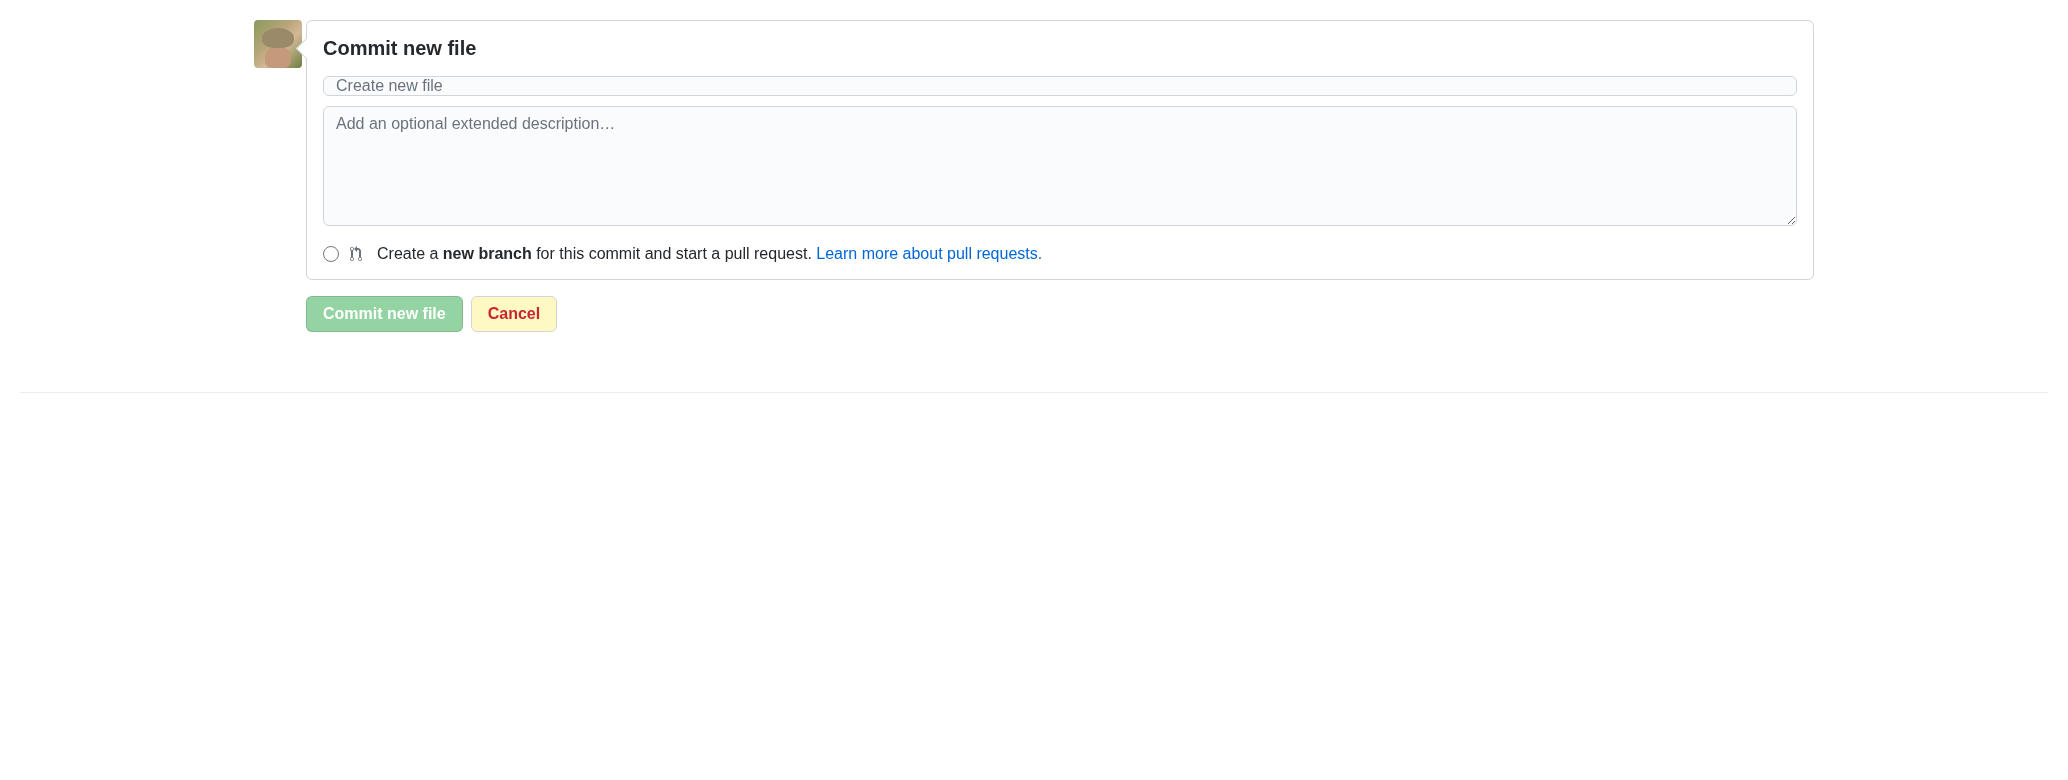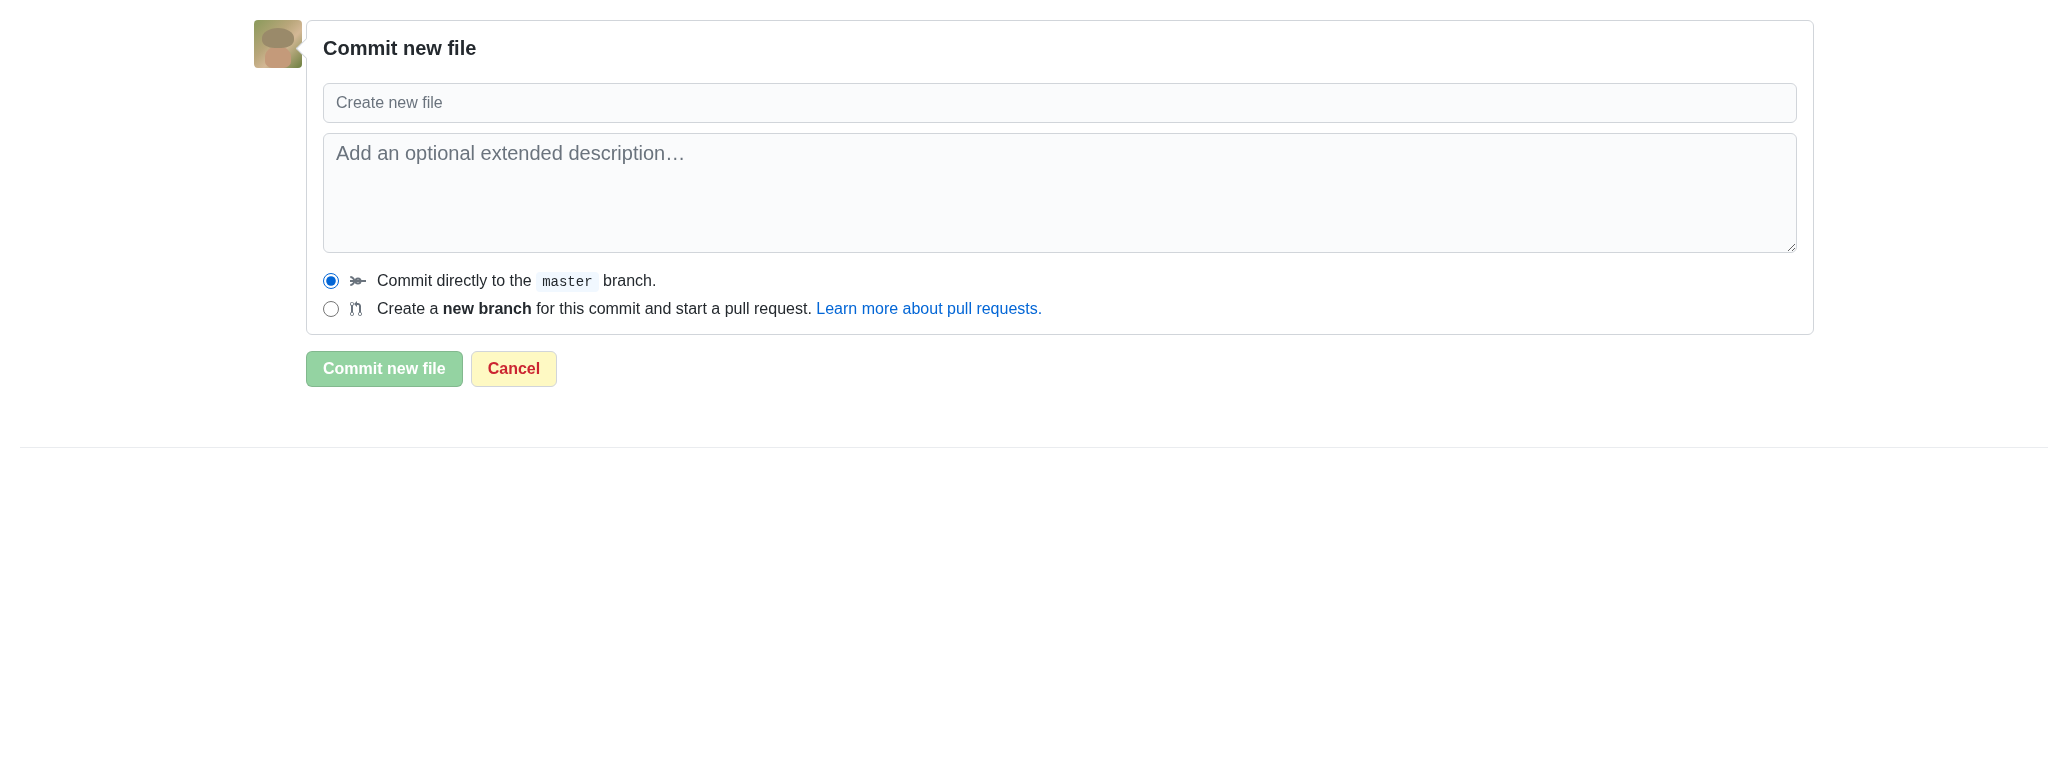--- a/index.html
+++ b/index.html
@@ -75,37 +75,36 @@
       transform: rotate(45deg);
     }
     .heading {
       font-size: 20px;
       font-weight: 600;
       margin-bottom: 16px;
       color: #24292e;
     }
     .input-summary {
       width: 100%;
-      padding: 10px 12px;
+      padding: 0 12px;
       font-size: 16px;
       border: 1px solid #d1d5da;
       border-radius: 6px;
       background: #fafbfc;
       color: #24292e;
       margin-bottom: 10px;
-      margin-top: 7px;
     }
     .input-summary::placeholder {
       color: #6a737d;
     }
     .input-description {
       width: 100%;
       min-height: 120px;
       padding: 8px 12px;
-      font-size: 20px;
+      font-size: 16px;
       border: 1px solid #d1d5da;
       border-radius: 6px;
       background: #fafbfc;
       color: #24292e;
       resize: vertical;
       font-family: inherit;
       margin-bottom: 16px;
     }
     .input-description::placeholder {
       color: #6a737d;
@@ -196,34 +195,20 @@
   <div class="content-wrapper">
     <div class="commit-box">
       <h3 class="heading">Commit new file</h3>
 
       <input type="text" class="input-summary" placeholder="Create new file" style="">
 
       <textarea class="input-description" placeholder="Add an optional extended description…" style=""></textarea>
 
       <div class="radio-group">
 
-        <div class="radio-row">
-          <input type="radio" name="branch" checked="" style="">
-          <span class="icon-wrap">
-            <svg viewBox="0 0 16 16" width="16" height="16">
-                <path d="M10.86 7c.45-2.28 2.45-4 4.86-4v2c-1.65 0-3 1.35-3 3s1.35 3 3 3v2c-2.4 0-4.41-1.72-4.86-4H0V7h10.86z" transform="scale(-1,1) translate(-16,0)"></path>
-                <circle cx="8" cy="8" r="2.5" fill="none" stroke="currentColor" stroke-width="2"></circle>
-                <line x1="0" y1="8" x2="5" y2="8" stroke="currentColor" stroke-width="2"></line>
-                <line x1="11" y1="8" x2="16" y2="8" stroke="currentColor" stroke-width="2"></line>
-              </svg>
-          </span>
-          <label class="radio-label">
-            <span>Commit directly to the </span><span class="branch-tag">master</span><span> branch.</span>
-          </label>
-        </div>
 
         <div class="radio-row">
           <input type="radio" name="branch" style="">
           <span class="icon-wrap">
             <svg viewBox="0 0 16 16" width="16" height="16">
                 <path d="M11 11.28V5c-.03-.78-.34-1.47-.94-2.06C9.46 2.35 8.78 2.03 8 2H7V0L4 3l3 3V4h1c.27.02.48.11.69.31.21.2.3.42.31.69v6.28A1.993 1.993 0 0 0 10 15a1.993 1.993 0 0 0 1-3.72zm-1 2.92c-.66 0-1.2-.55-1.2-1.2 0-.65.55-1.2 1.2-1.2.65 0 1.2.55 1.2 1.2 0 .65-.55 1.2-1.2 1.2zM4 3c0-1.11-.89-2-2-2a1.993 1.993 0 0 0-1 3.72v6.56A1.993 1.993 0 0 0 2 15a1.993 1.993 0 0 0 1-3.72V4.72c.59-.34 1-.98 1-1.72zm-.8 10c0 .66-.55 1.2-1.2 1.2-.65 0-1.2-.55-1.2-1.2 0-.65.55-1.2 1.2-1.2.65 0 1.2.55 1.2 1.2zM2 4.2C1.34 4.2.8 3.65.8 3c0-.65.55-1.2 1.2-1.2.65 0 1.2.55 1.2 1.2 0 .65-.55 1.2-1.2 1.2z"></path>
               </svg>
           </span>
           <label class="radio-label">
             <span>Create a </span><span class="strong">new branch</span><span> for this commit and start a pull request. </span><a class="link">Learn more about pull requests.</a>

